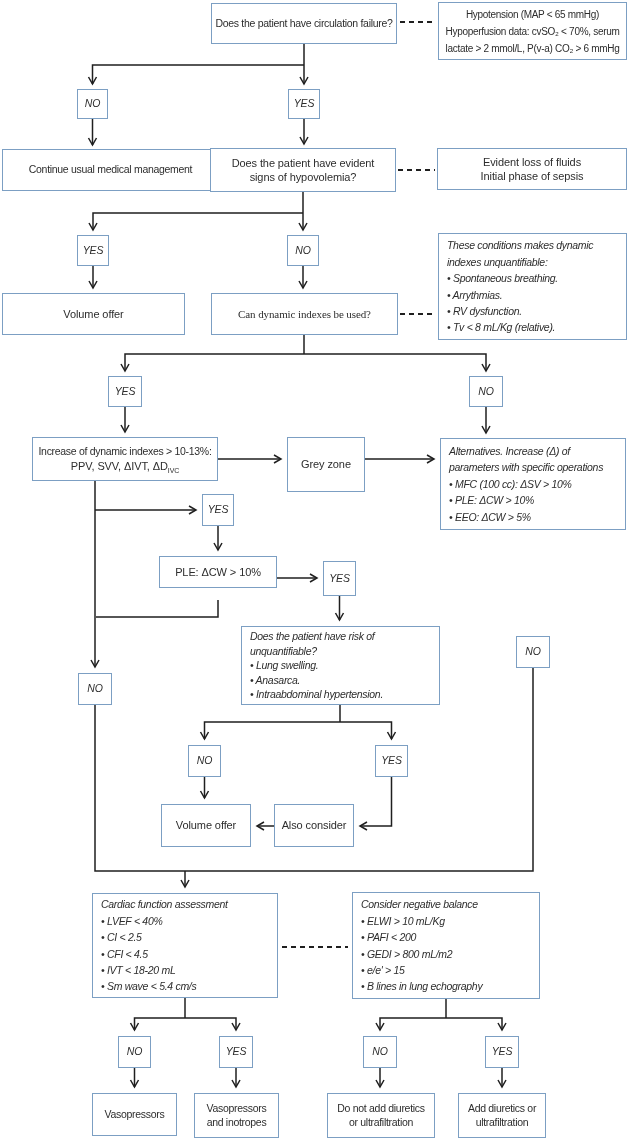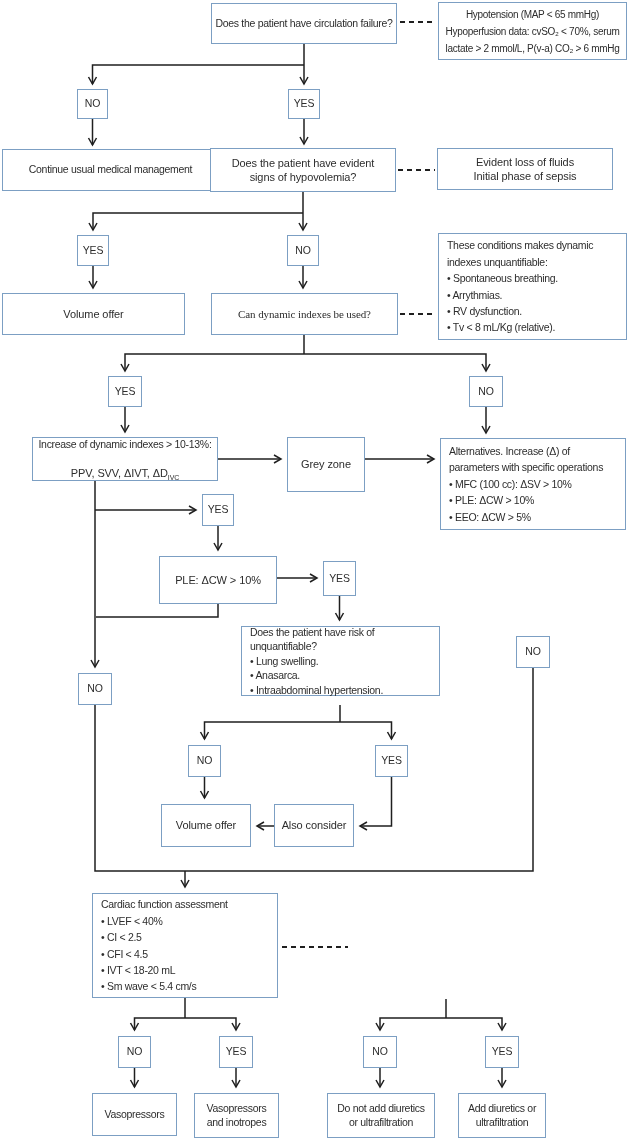--- a/index.html
+++ b/index.html
@@ -9,23 +9,23 @@
     color:#2d2d2d;overflow:hidden;
   }
   svg.connectors{position:absolute;left:0;top:0;z-index:1;}
   .box{
     position:absolute;box-sizing:border-box;background:#ffffff;
     border:1.5px solid #7c9fc3;z-index:2;
     display:flex;flex-direction:column;justify-content:center;align-items:center;
     text-align:center;font-size:11px;line-height:1.3;letter-spacing:-0.1px;
   }
   .box .ln{white-space:nowrap;}
-  .box.left{align-items:flex-start;text-align:left;padding:4px 8px;line-height:16.4px;}
+  .box.left{align-items:flex-start;text-align:left;padding:4px 8px;line-height:16.4px;font-style:italic;}
   .box.tight{line-height:14.6px;}
-  .decision{font-size:10.5px;}
+  .decision{font-size:10.5px;font-style:italic;}
   .small{font-size:10px;letter-spacing:-0.3px;line-height:17px;}
   .fit{font-size:10.5px;letter-spacing:-0.3px;}
   sub{font-size:7px;line-height:0;}
   path.ln{stroke:#1f1f1f;stroke-width:1.5;fill:none;}
   path.dash{stroke:#1f1f1f;stroke-width:1.8;fill:none;stroke-dasharray:5 4;}
 </style>
 </head>
 <body>
 
 <div class="stage">
@@ -102,21 +102,21 @@
 
   <div class="box" style="left:2px;top:149px;width:217px;height:42px;">
     <div class="ln fit">Continue usual medical management</div>
   </div>
 
   <div class="box" style="left:210px;top:148px;width:186px;height:44px;">
     <div class="ln">Does the patient have evident</div>
     <div class="ln">signs of hypovolemia?</div>
   </div>
 
-  <div class="box" style="left:437px;top:148px;width:176px;height:42px;">
+  <div class="box" style="left:437px;top:148px;width:190px;height:42px;">
     <div class="ln">Evident loss of fluids</div>
     <div class="ln">Initial phase of sepsis</div>
   </div>
 
   <div class="box decision" style="left:77px;top:235px;width:32px;height:31px;">
     <div>YES</div>
   </div>
   <div class="box decision" style="left:287px;top:235px;width:32px;height:31px;">
     <div>NO</div>
   </div>
@@ -138,50 +138,50 @@
     <div class="ln fit">• Tv &lt; 8 mL/Kg (relative).</div>
   </div>
 
   <div class="box decision" style="left:108px;top:376px;width:34px;height:31px;">
     <div>YES</div>
   </div>
   <div class="box decision" style="left:469px;top:376px;width:34px;height:31px;">
     <div>NO</div>
   </div>
 
-  <div class="box" style="left:32px;top:437px;width:186px;height:44px;justify-content:space-between;">
+  <div class="box" style="left:32px;top:437px;width:186px;height:44px;">
     <div class="ln fit">Increase of dynamic indexes &gt; 10-13%:</div>
     <div class="ln"><span>PPV, SVV, ΔIVT, ΔD</span><sub>IVC</sub></div>
   </div>
 
   <div class="box" style="left:287px;top:437px;width:78px;height:55px;">
     <div class="ln">Grey zone</div>
   </div>
 
   <div class="box left" style="left:440px;top:438px;width:186px;height:92px;text-align:center;">
     <div class="ln fit">Alternatives. Increase (Δ) of</div>
     <div class="ln fit">parameters with specific operations</div>
     <div class="ln fit">• MFC (100 cc): ΔSV &gt; 10%</div>
     <div class="ln fit">• PLE: ΔCW &gt; 10%</div>
     <div class="ln fit">• EEO: ΔCW &gt; 5%</div>
   </div>
 
   <div class="box decision" style="left:202px;top:494px;width:32px;height:32px;">
     <div>YES</div>
   </div>
 
-  <div class="box" style="left:159px;top:556px;width:118px;height:48px;">
+  <div class="box" style="left:159px;top:556px;width:118px;height:32px;">
     <div class="ln">PLE: ΔCW &gt; 10%</div>
   </div>
 
   <div class="box decision" style="left:323px;top:561px;width:33px;height:35px;">
     <div>YES</div>
   </div>
 
-  <div class="box left tight" style="left:241px;top:626px;width:199px;height:70px;">
+  <div class="box left tight" style="left:241px;top:626px;width:199px;height:79px;">
     <div class="ln fit">Does the patient have risk of</div>
     <div class="ln fit">unquantifiable?</div>
     <div class="ln fit">• Lung swelling.</div>
     <div class="ln fit">• Anasarca.</div>
     <div class="ln fit">• Intraabdominal hypertension.</div>
   </div>
 
   <div class="box decision" style="left:78px;top:673px;width:34px;height:32px;">
     <div>NO</div>
   </div>
@@ -205,20 +205,28 @@
 
   <div class="box left" style="left:92px;top:893px;width:186px;height:105px;">
     <div class="ln fit">Cardiac function assessment</div>
     <div class="ln fit">• LVEF &lt; 40%</div>
     <div class="ln fit">• CI &lt; 2.5</div>
     <div class="ln fit">• CFI &lt; 4.5</div>
     <div class="ln fit">• IVT &lt; 18-20 mL</div>
     <div class="ln fit">• Sm wave &lt; 5.4 cm/s</div>
   </div>
 
+  <div class="box left" style="left:352px;top:892px;width:188px;height:107px;">
+    <div class="ln fit">Consider negative balance</div>
+    <div class="ln fit">• ELWI &gt; 10 mL/Kg</div>
+    <div class="ln fit">• PAFI &lt; 200</div>
+    <div class="ln fit">• GEDI &gt; 800 mL/m2</div>
+    <div class="ln fit">• e/e' &gt; 15</div>
+    <div class="ln fit">• B lines in lung echography</div>
+  </div>
 
   <div class="box decision" style="left:118px;top:1036px;width:33px;height:32px;">
     <div>NO</div>
   </div>
   <div class="box decision" style="left:219px;top:1036px;width:34px;height:32px;">
     <div>YES</div>
   </div>
   <div class="box decision" style="left:363px;top:1036px;width:34px;height:32px;">
     <div>NO</div>
   </div>

